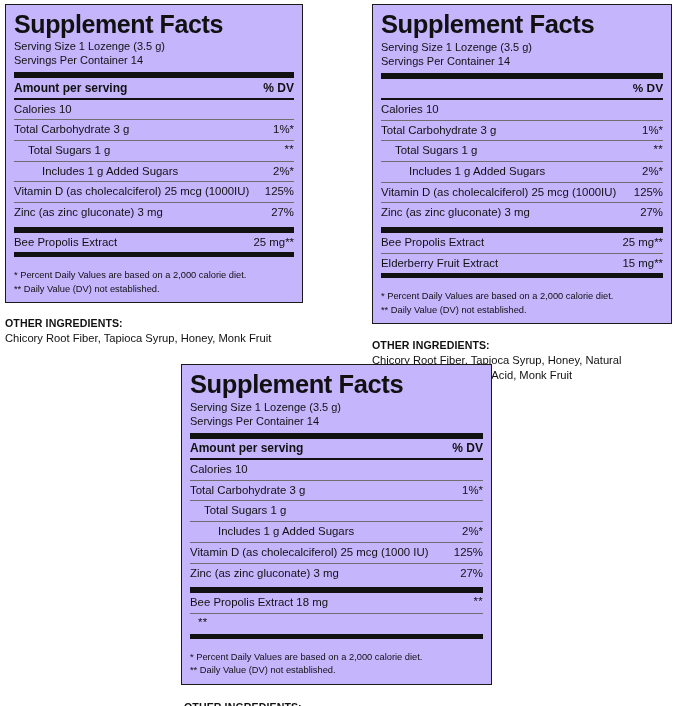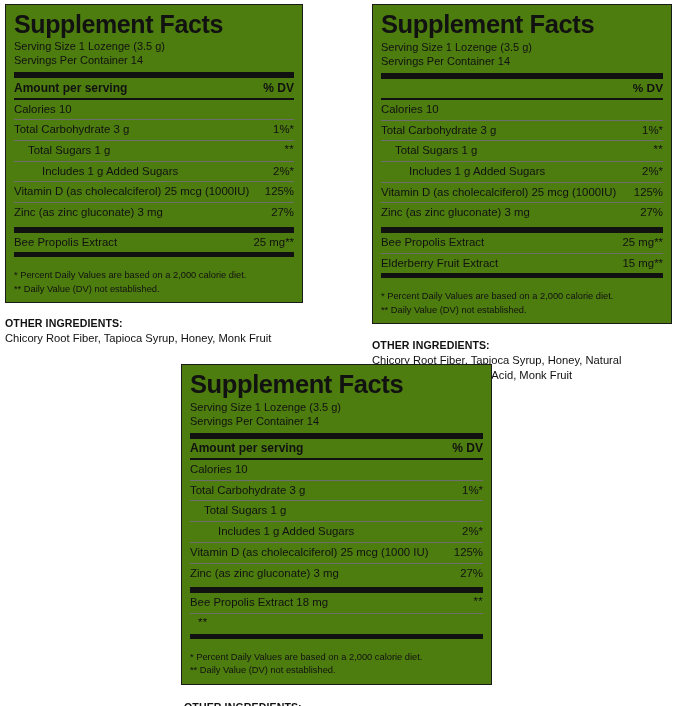--- a/index.html
+++ b/index.html
@@ -18,21 +18,21 @@
 
   
   .panel-group { position: absolute; }
   #panel-group-1 { left: 5px;   top: 4px;   width: 298px; }
   #panel-group-2 { left: 372px; top: 4px;   width: 300px; }
   #panel-group-3 { left: 181px; top: 364px; width: 311px; }
 
   
   .facts-box {
     border: 1px solid #1a1a1a;
-    background: #4d7c0f;
+    background: #c4b5fd;
     box-sizing: border-box;
     padding: 5px 8px 6px 8px;
   }
 
   .facts-title {
     font-size: 25px;
     font-weight: bold;
     letter-spacing: -0.4px;
     line-height: 1.05;
     margin: 1px 0 3px 0;

